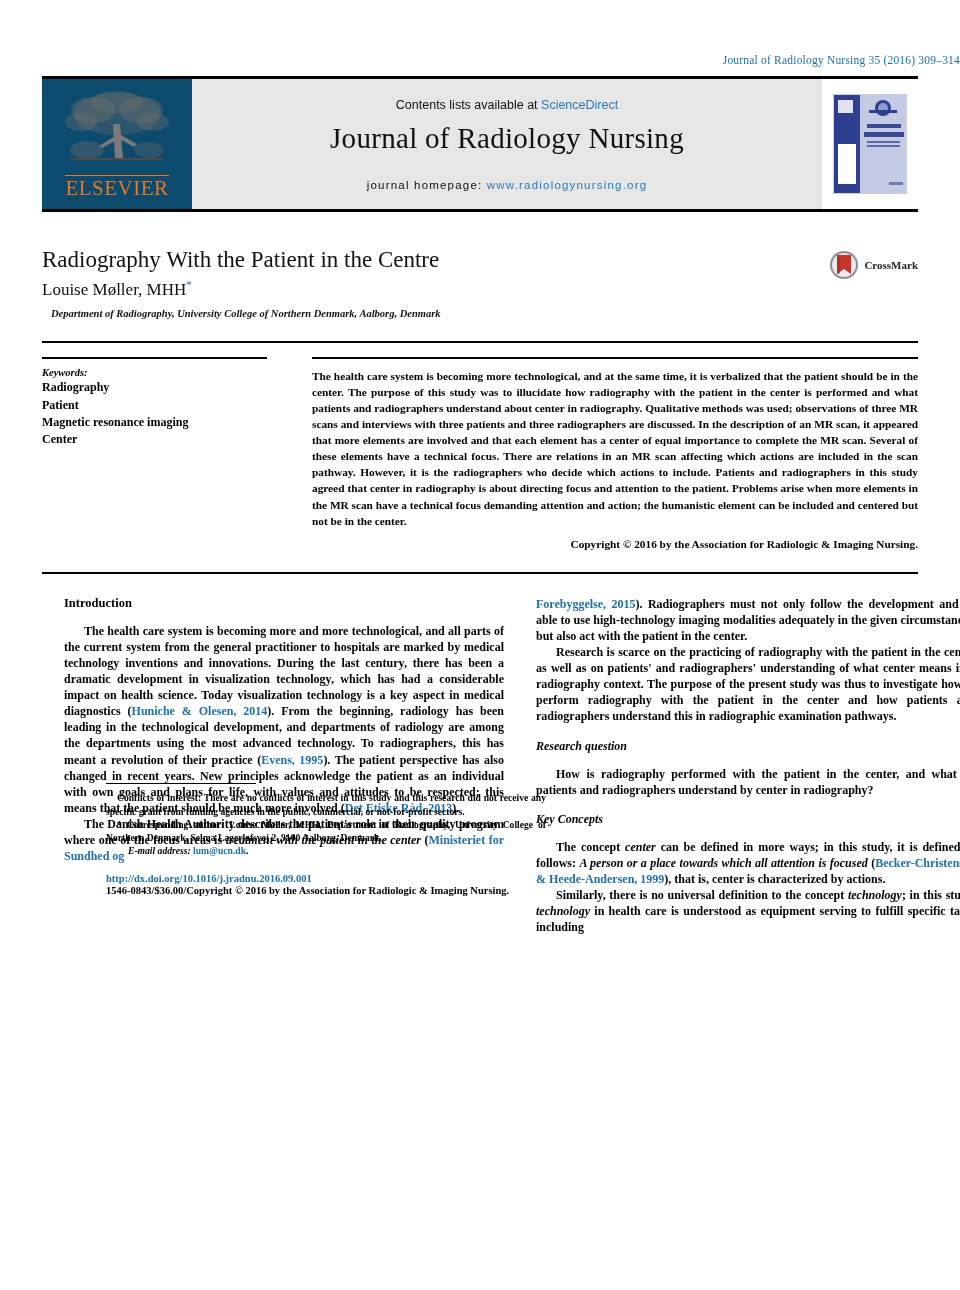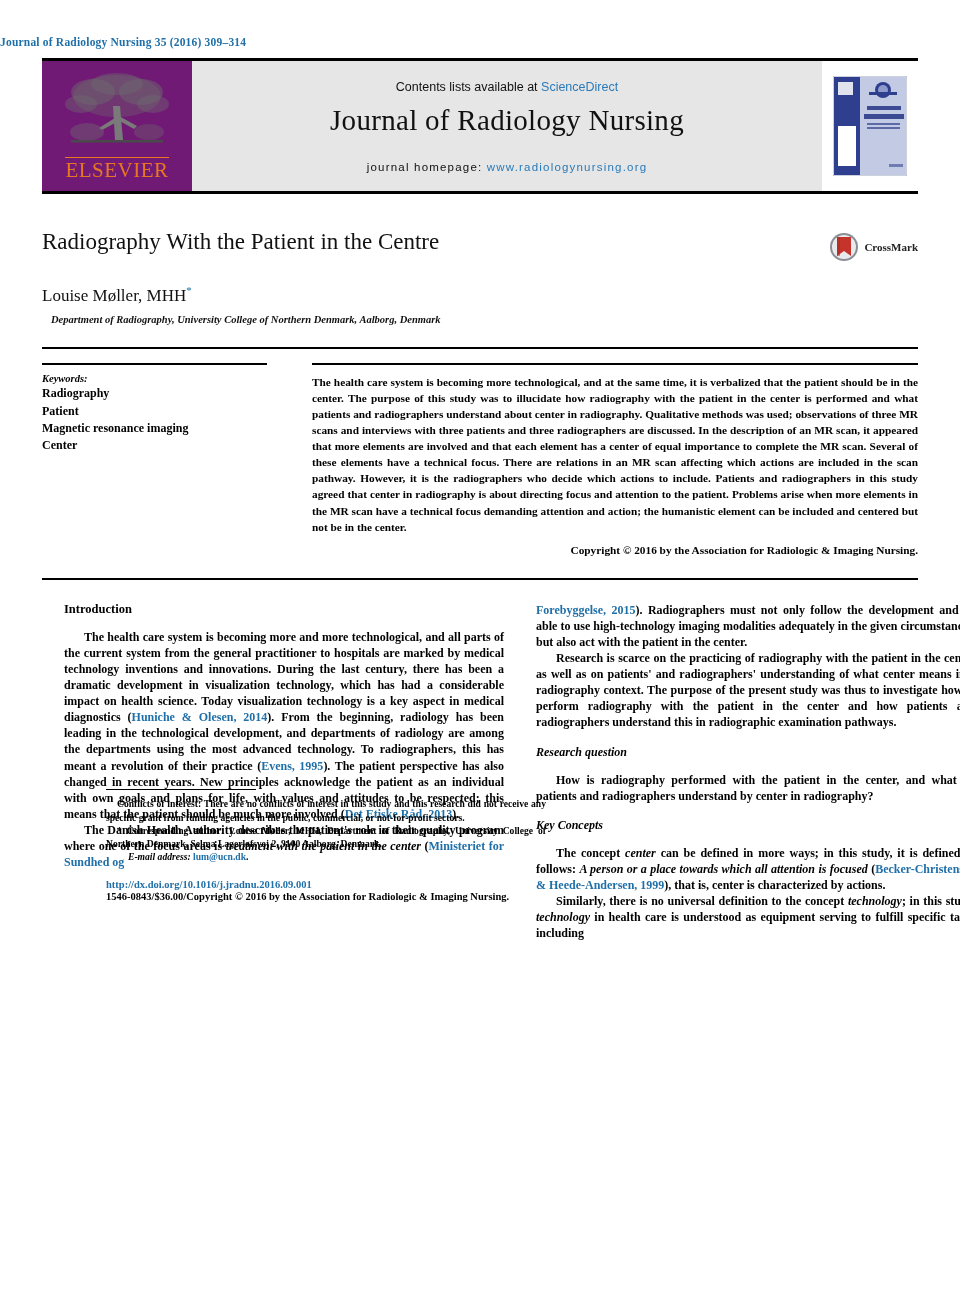--- a/index.html
+++ b/index.html
@@ -7,42 +7,42 @@
     width:960px;height:1290px;
     background:#ffffff;
     font-family:"Liberation Serif", serif;
     color:#000;
     overflow:hidden;
   }
   .page{position:relative;width:960px;height:1290px;}
 
   
   .running-head{
-    text-align:left;
+    text-align:right;
     color:#1f6fa8;
     font-size:11.5px;
-    font-weight:bold;
-    padding-top:36px;
+    font-weight:normal;
+    padding-top:54px;
     letter-spacing:.2px;
   }
 
   
   .masthead{
     margin:10px 42px 0 42px;
     border-top:3px solid #000;
     border-bottom:3px solid #000;
     height:130px;
     display:flex;
     align-items:stretch;
   }
   .mast-logo{
     width:150px;flex:0 0 150px;
     display:flex;flex-direction:column;
     align-items:center;justify-content:center;
-    background:#701a75;
+    background:#0c4a6e;
   }
   .tree-svg{display:block;}
   .elsevier-word{
     font-family:"Liberation Serif",serif;
     color:#E87722;
     font-size:21px;
     letter-spacing:.5px;
     font-weight:400;
     border-top:1.5px solid #E87722;
     padding-top:1px;
@@ -81,21 +81,21 @@
     background:#fff;
     display:flex;align-items:center;justify-content:center;
   }
 
   
   .title-block{margin:34px 42px 0 42px;position:relative;}
   .art-title{
     font-size:23px;
     font-weight:400;
     line-height:1.2;
-    margin:0 0 28px 0;
+    margin:0 0 4px 0;
     color:#111;
   }
   .authors{
     font-size:17px;
     margin:0 0 7px 0;
     color:#111;
   }
   .authors .star{color:#1f6fa8;font-size:11px;vertical-align:super;}
   .affil{
     font-size:10.5px;

